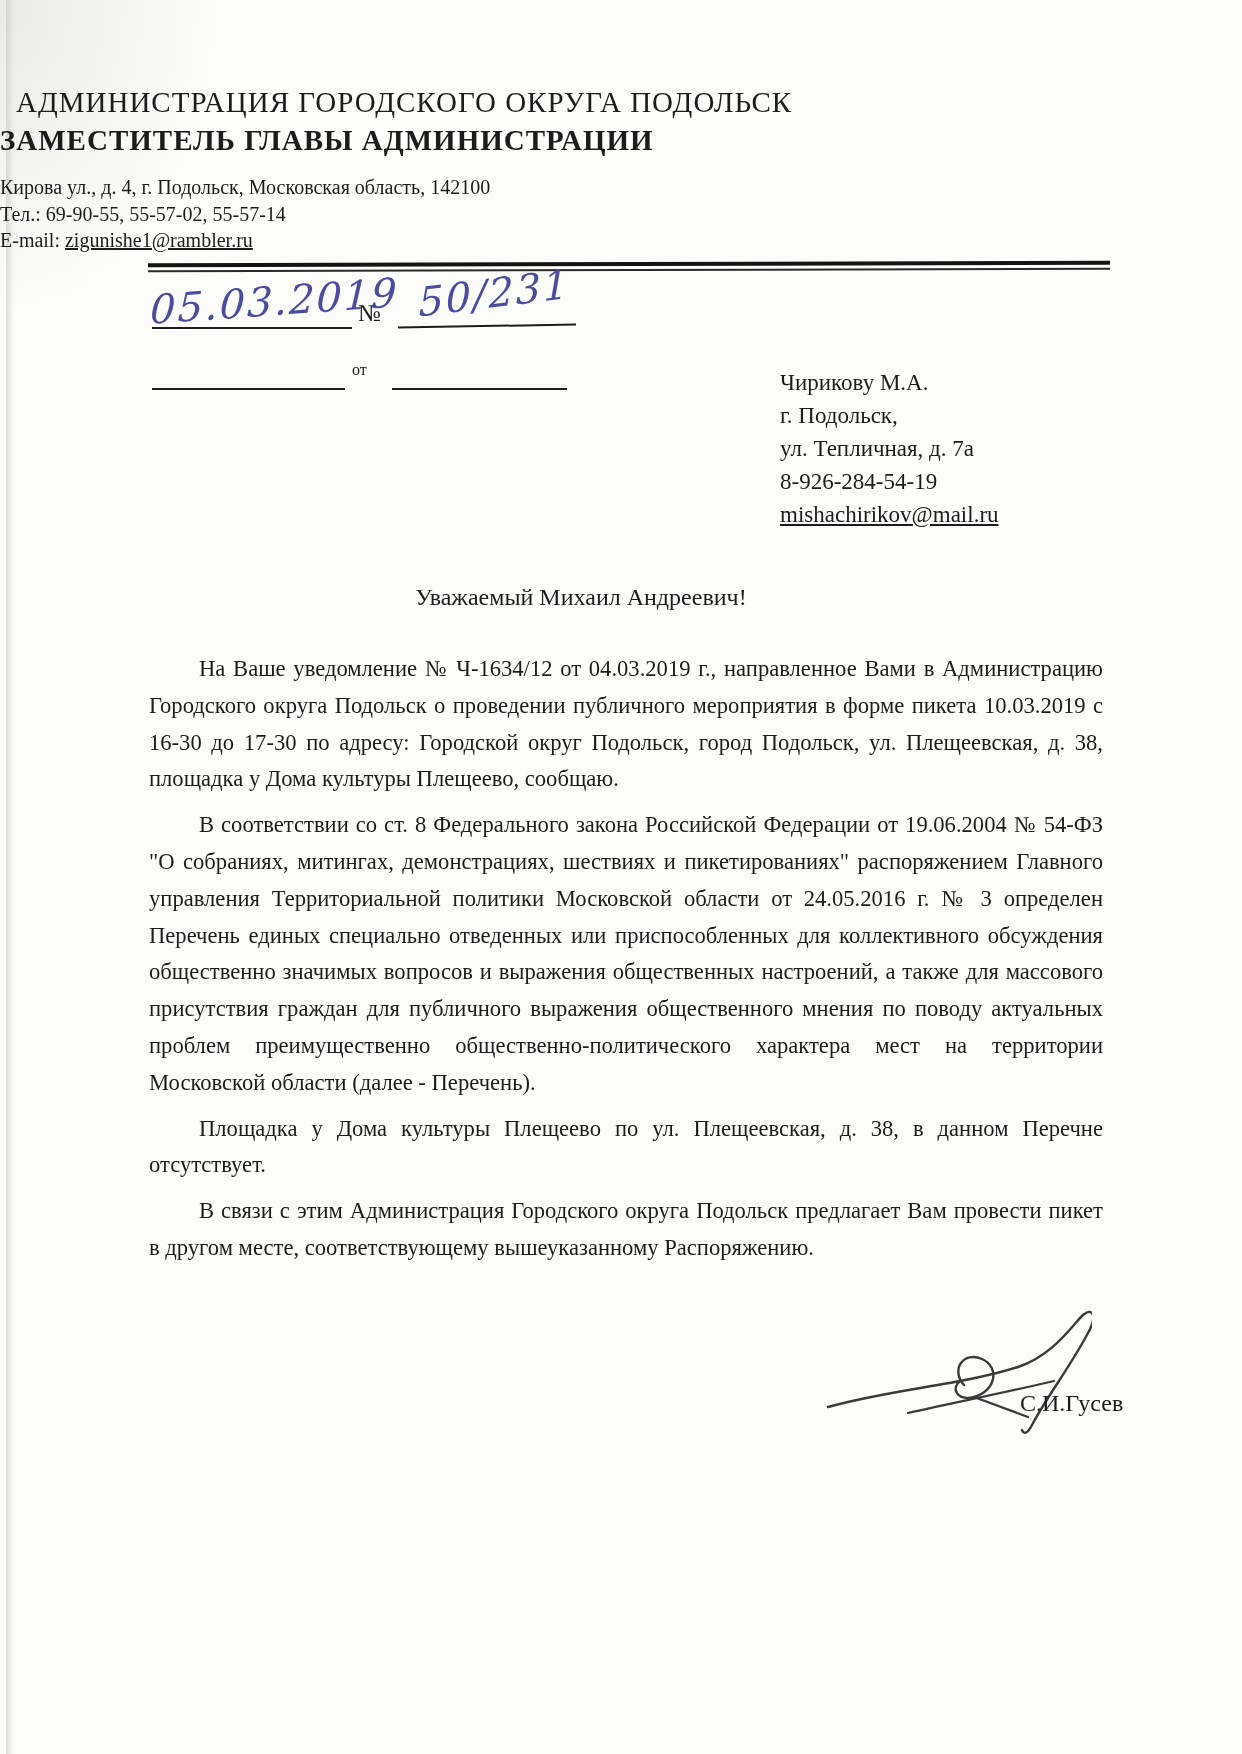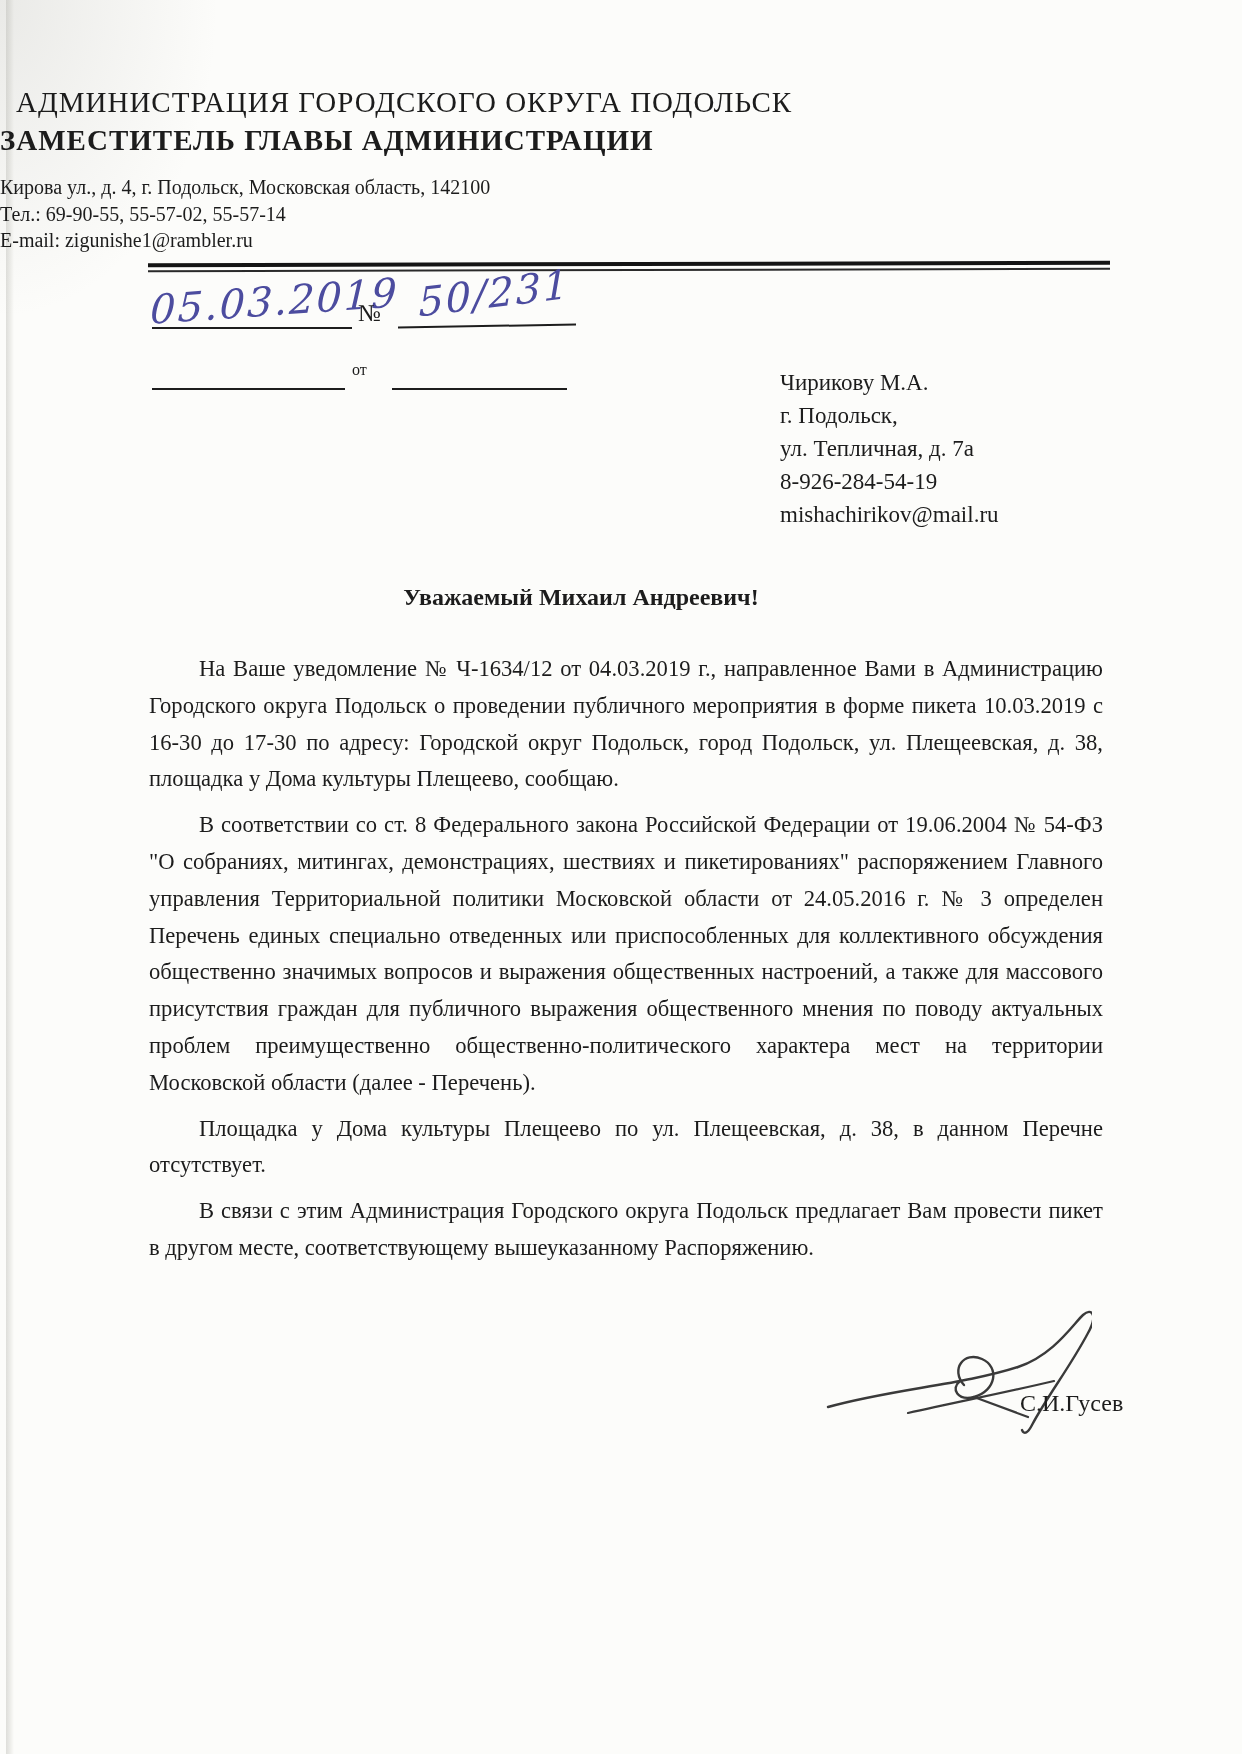--- a/index.html
+++ b/index.html
@@ -20,21 +20,21 @@
   }
   .scan-corner{
     position:absolute;left:0;top:0;width:220px;height:320px;
     background:radial-gradient(ellipse at 0% 0%,rgba(180,180,175,.25),rgba(180,180,175,0) 70%);
   }
   .org-line{position:absolute;left:0;top:86px;width:1242px;font-size:29px;letter-spacing:1px;white-space:nowrap;padding-left:16px;}
   .title-line{position:absolute;left:0;top:124px;width:986px;font-size:29px;font-weight:bold;letter-spacing:1px;white-space:nowrap;}
   .addr-line{position:absolute;left:0;top:176px;width:1084px;font-size:20px;}
   .tel-line{position:absolute;left:0;top:203px;width:1034px;font-size:20px;}
   .email-line{position:absolute;left:0;top:229px;width:1242px;font-size:20px;}
-  .email-underline{}
+  .email-underline{text-decoration:underline;}
   .rule-thick{position:absolute;left:148px;top:262px;width:962px;height:4px;background:#141414;transform:rotate(-0.15deg);}
   .rule-thin{position:absolute;left:148px;top:269px;width:962px;height:2px;background:#2a2a2a;transform:rotate(-0.15deg);}
 
   .hand{
     font-family:"DejaVu Serif", serif;
     font-style:italic;
     color:#4c4c9f;
     white-space:nowrap;
   }
   .hand-date{position:absolute;left:150px;top:278px;font-size:40px;letter-spacing:2px;transform:rotate(-4deg) skewX(-6deg);}
@@ -43,21 +43,21 @@
   .bl-date{left:152px;top:327px;width:200px;}
   .bl-number{left:398px;top:325px;width:178px;transform:rotate(-1deg);}
   .bl-from-left{left:152px;top:388px;width:193px;}
   .bl-from-right{left:392px;top:388px;width:175px;}
   .num-sign{position:absolute;left:358px;top:300px;font-size:24px;}
   .from-label{position:absolute;left:352px;top:361px;font-size:16px;}
 
   .recipient{position:absolute;left:780px;top:366px;font-size:23px;line-height:33px;}
   .recipient .r-line{white-space:nowrap;}
 
-  .salutation{position:absolute;left:95px;top:584px;width:972px;text-align:center;font-size:24px;font-weight:bold;}
+  .salutation{position:absolute;left:95px;top:584px;width:972px;text-align:center;font-size:24px;font-weight:normal;}
 
   .body-text{
     position:absolute;left:140px;top:642px;width:972px;
     font-size:22.6px;line-height:36.8px;
     text-align:justify;
   }
   .body-text p{margin:9px;text-indent:50px;}
 
   .sig-flourish{position:absolute;left:822px;top:1285px;width:270px;height:170px;}
   .sig-name{position:absolute;left:1020px;top:1390px;font-size:24px;white-space:nowrap;}

